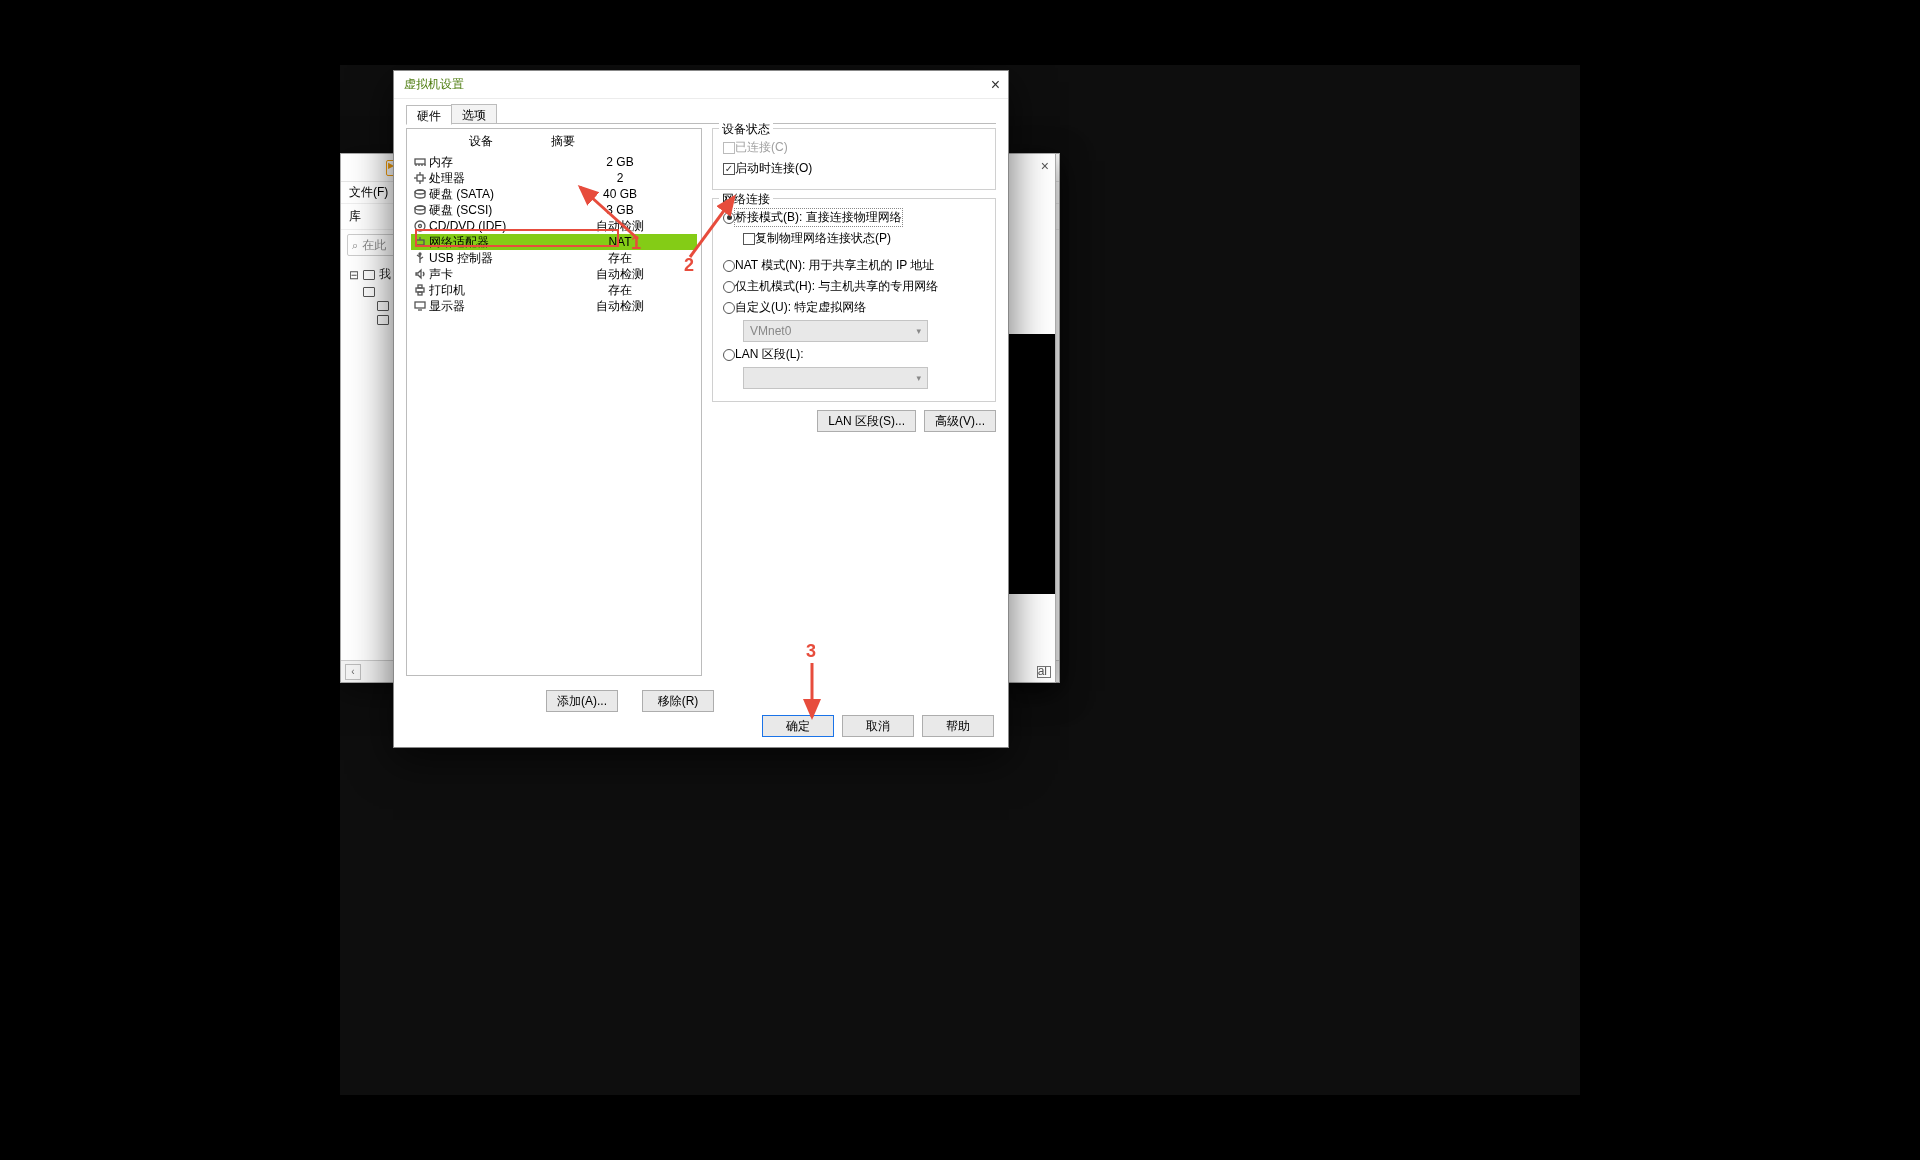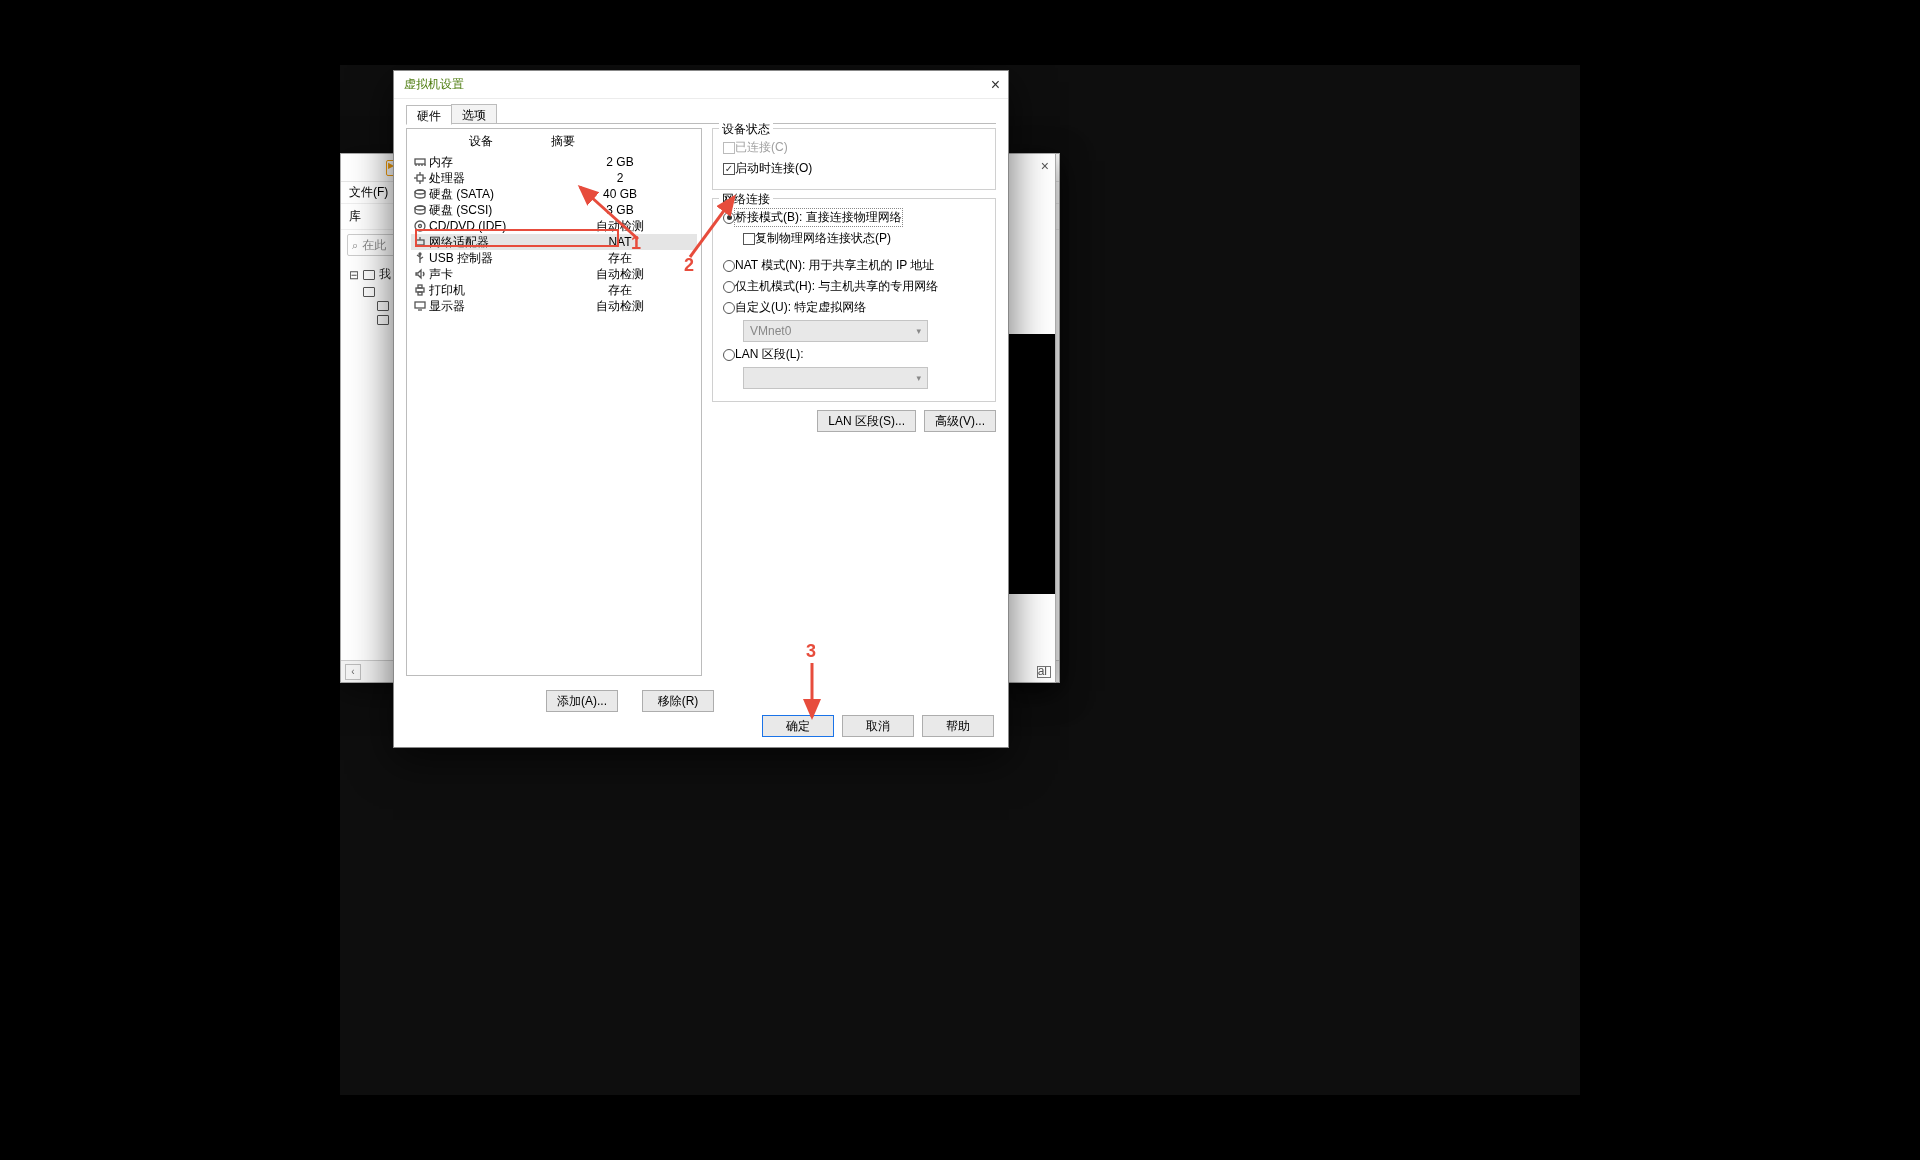--- a/index.html
+++ b/index.html
@@ -227,21 +227,21 @@
   position: relative;
 }
 .dev-row .icon {
   width: 14px;
   display: flex; align-items:center; justify-content:center;
   margin-right: 2px;
 }
 .dev-row .name { width: 116px; }
 .dev-row .summary { flex: 1; text-align: center; }
 .dev-row.selected {
-  background: #e5e5e5;
+  background: #84cc16;
 }
 .icon svg { width: 12px; height: 12px; stroke:#555; fill:none; stroke-width:1.3; }
 .icon .fill555 { fill:#555; }
 
 .red-box {
   position: absolute;
   border: 2.5px solid #e74c3c;
   pointer-events: none;
 }
 

